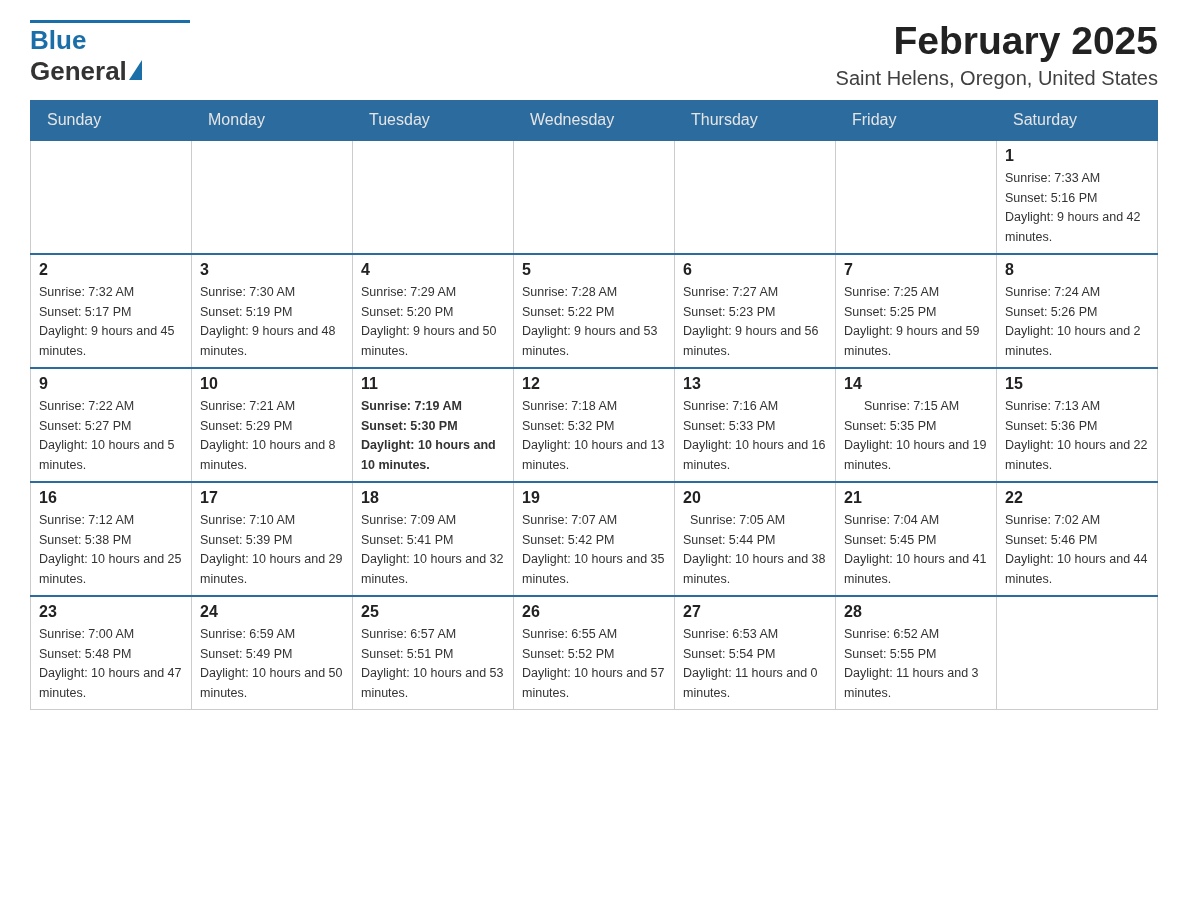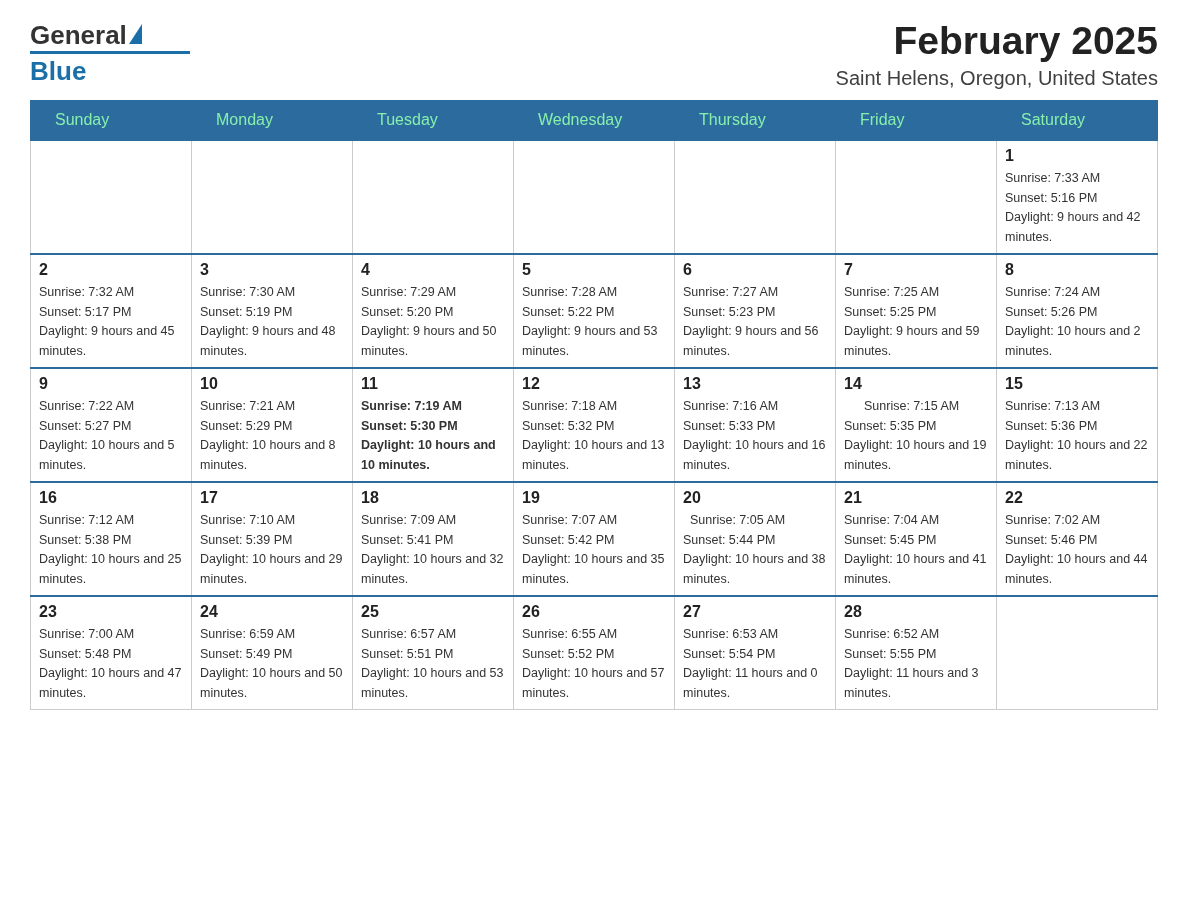--- a/index.html
+++ b/index.html
@@ -40,24 +40,24 @@
       color: #404040;
       margin-top: 4px;
     }
     .calendar {
       width: 100%;
       border-collapse: collapse;
       margin-top: 10px;
     }
     .calendar th {
       background: #2c6b9e;
-      color: #86efac;
+      color: #e5e5e5;
       font-size: 16px;
       font-weight: normal;
-      padding: 10px 24px;
+      padding: 10px 16px;
       text-align: left;
       border: 1px solid #2c6b9e;
     }
     .calendar td {
       border: 1px solid #ccc;
       vertical-align: top;
       padding: 6px 8px;
       width: 14.28%;
       min-height: 110px;
       background: #fff;
@@ -103,25 +103,25 @@
       position: relative;
       top: -2px;
     }
   </style>
 </head>
 <body>
 
 <div class="header">
   <div class="logo-wrapper">
     <div class="logo-row">
+      <span class="logo-blue" style="font-size:26px; font-weight:bold; color:#1a6fa8; border-top: 3px solid #1a6fa8; width:100%; padding-top:2px;">Blue</span>
+    </div>
+    <div class="logo-row">
       <span class="logo-general">General</span>
       <span class="triangle-icon"></span>
-    </div>
-    <div class="logo-row">
-      <span class="logo-blue" style="font-size:26px; font-weight:bold; color:#1a6fa8; border-top: 3px solid #1a6fa8; width:100%; padding-top:2px;">Blue</span>
     </div>
   </div>
   <div class="title-section">
     <div class="month-title">February 2025</div>
     <div class="location">Saint Helens, Oregon, United States</div>
   </div>
 </div>
 
 <table class="calendar">
   <thead>

